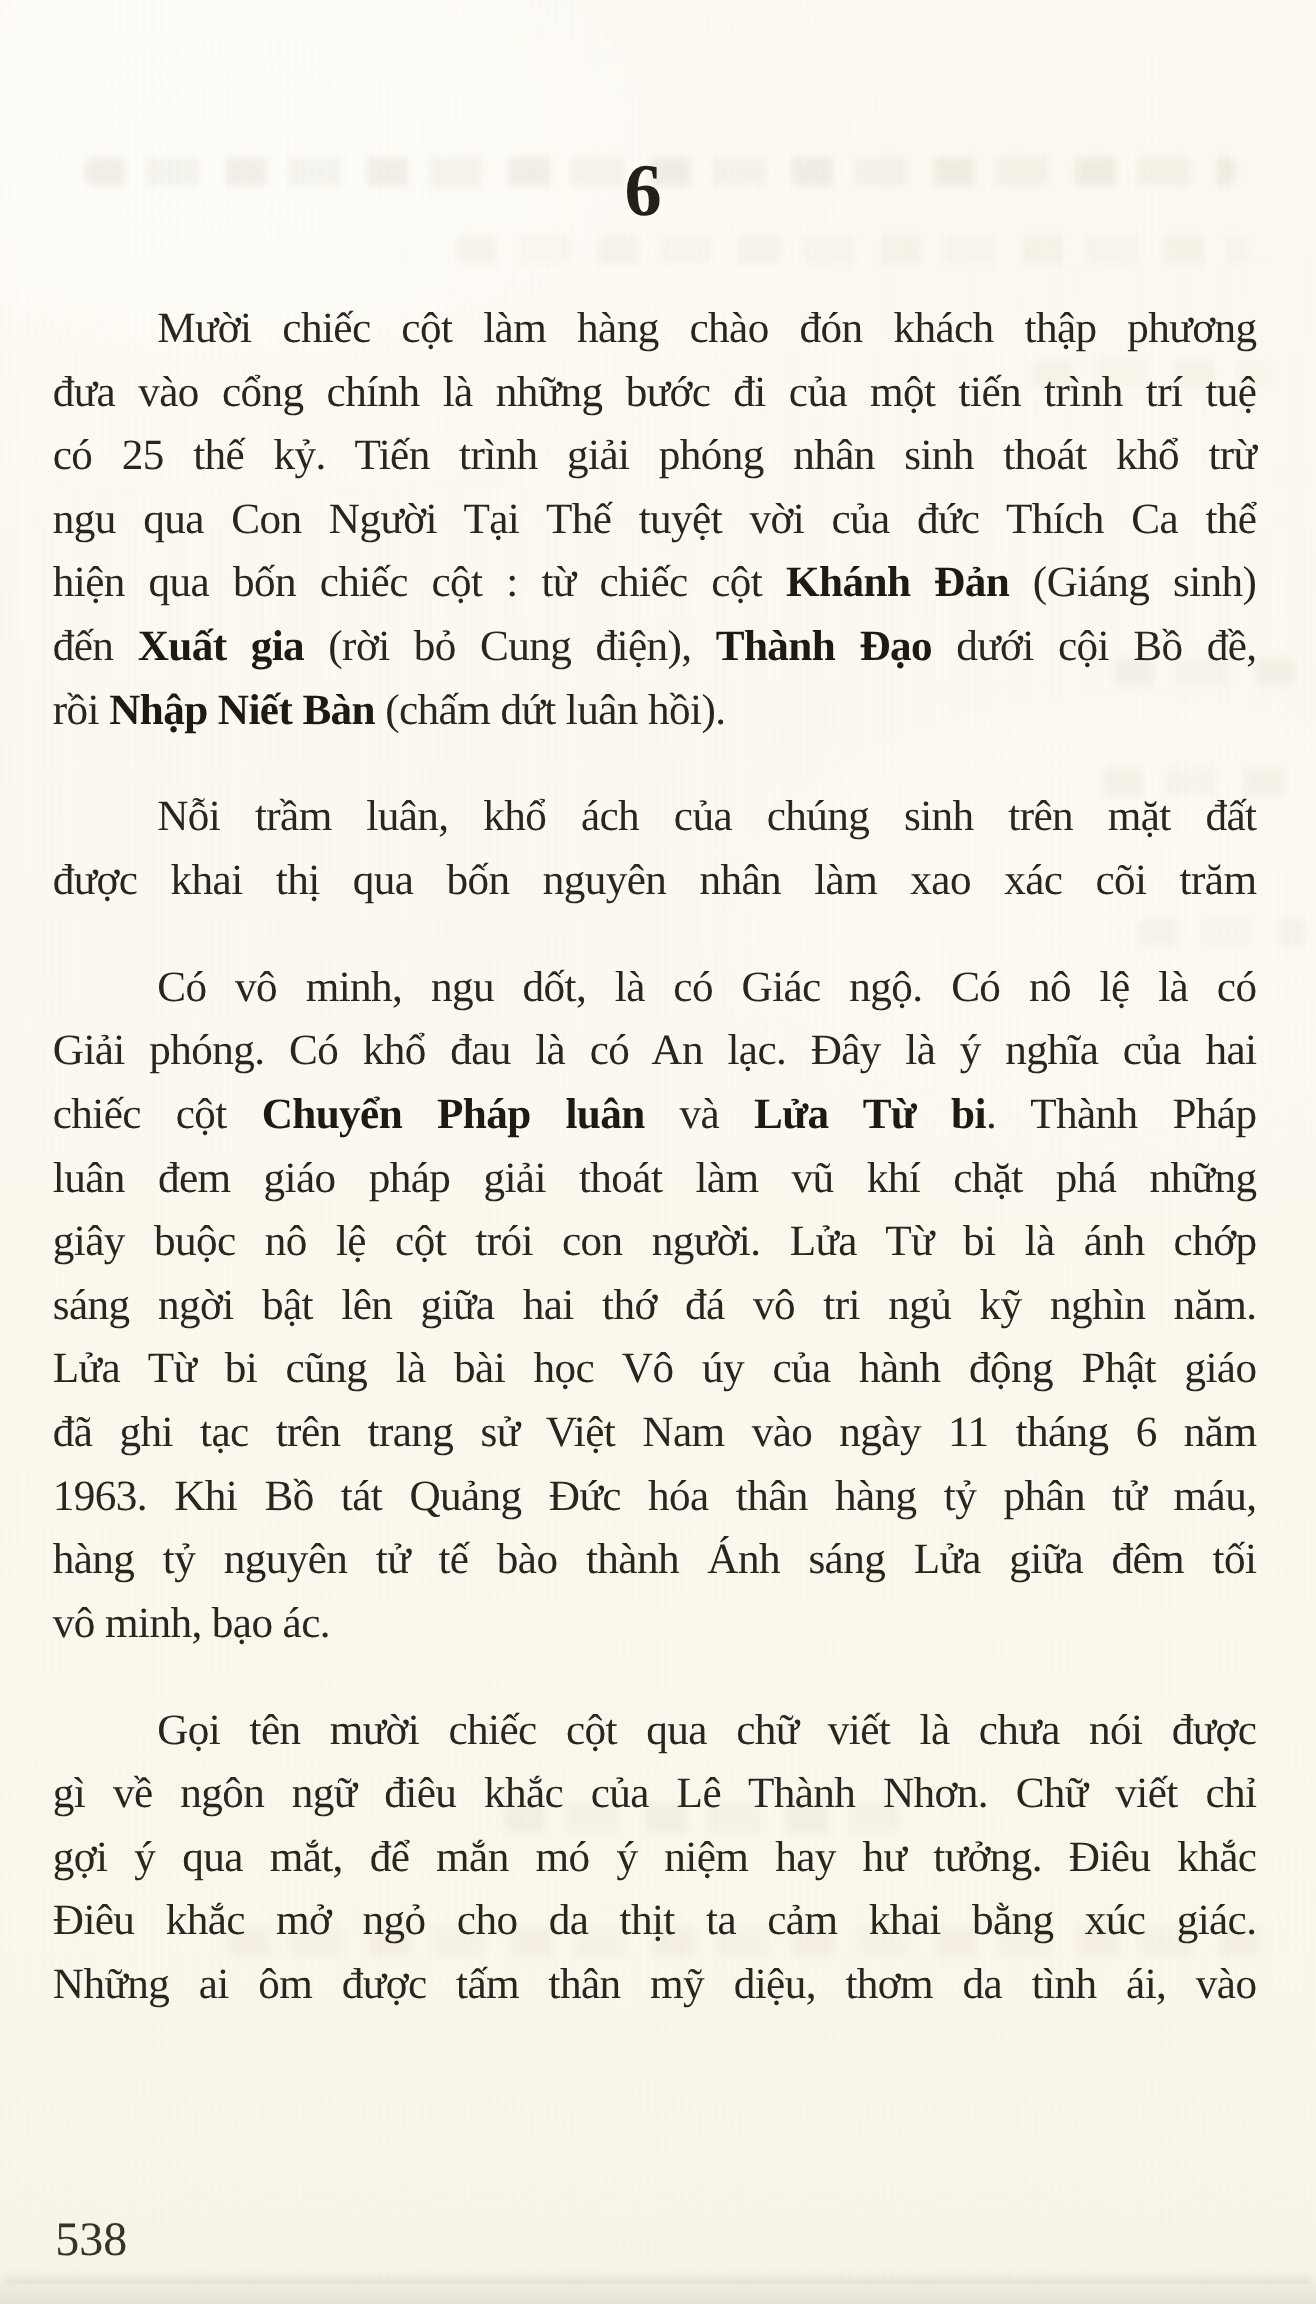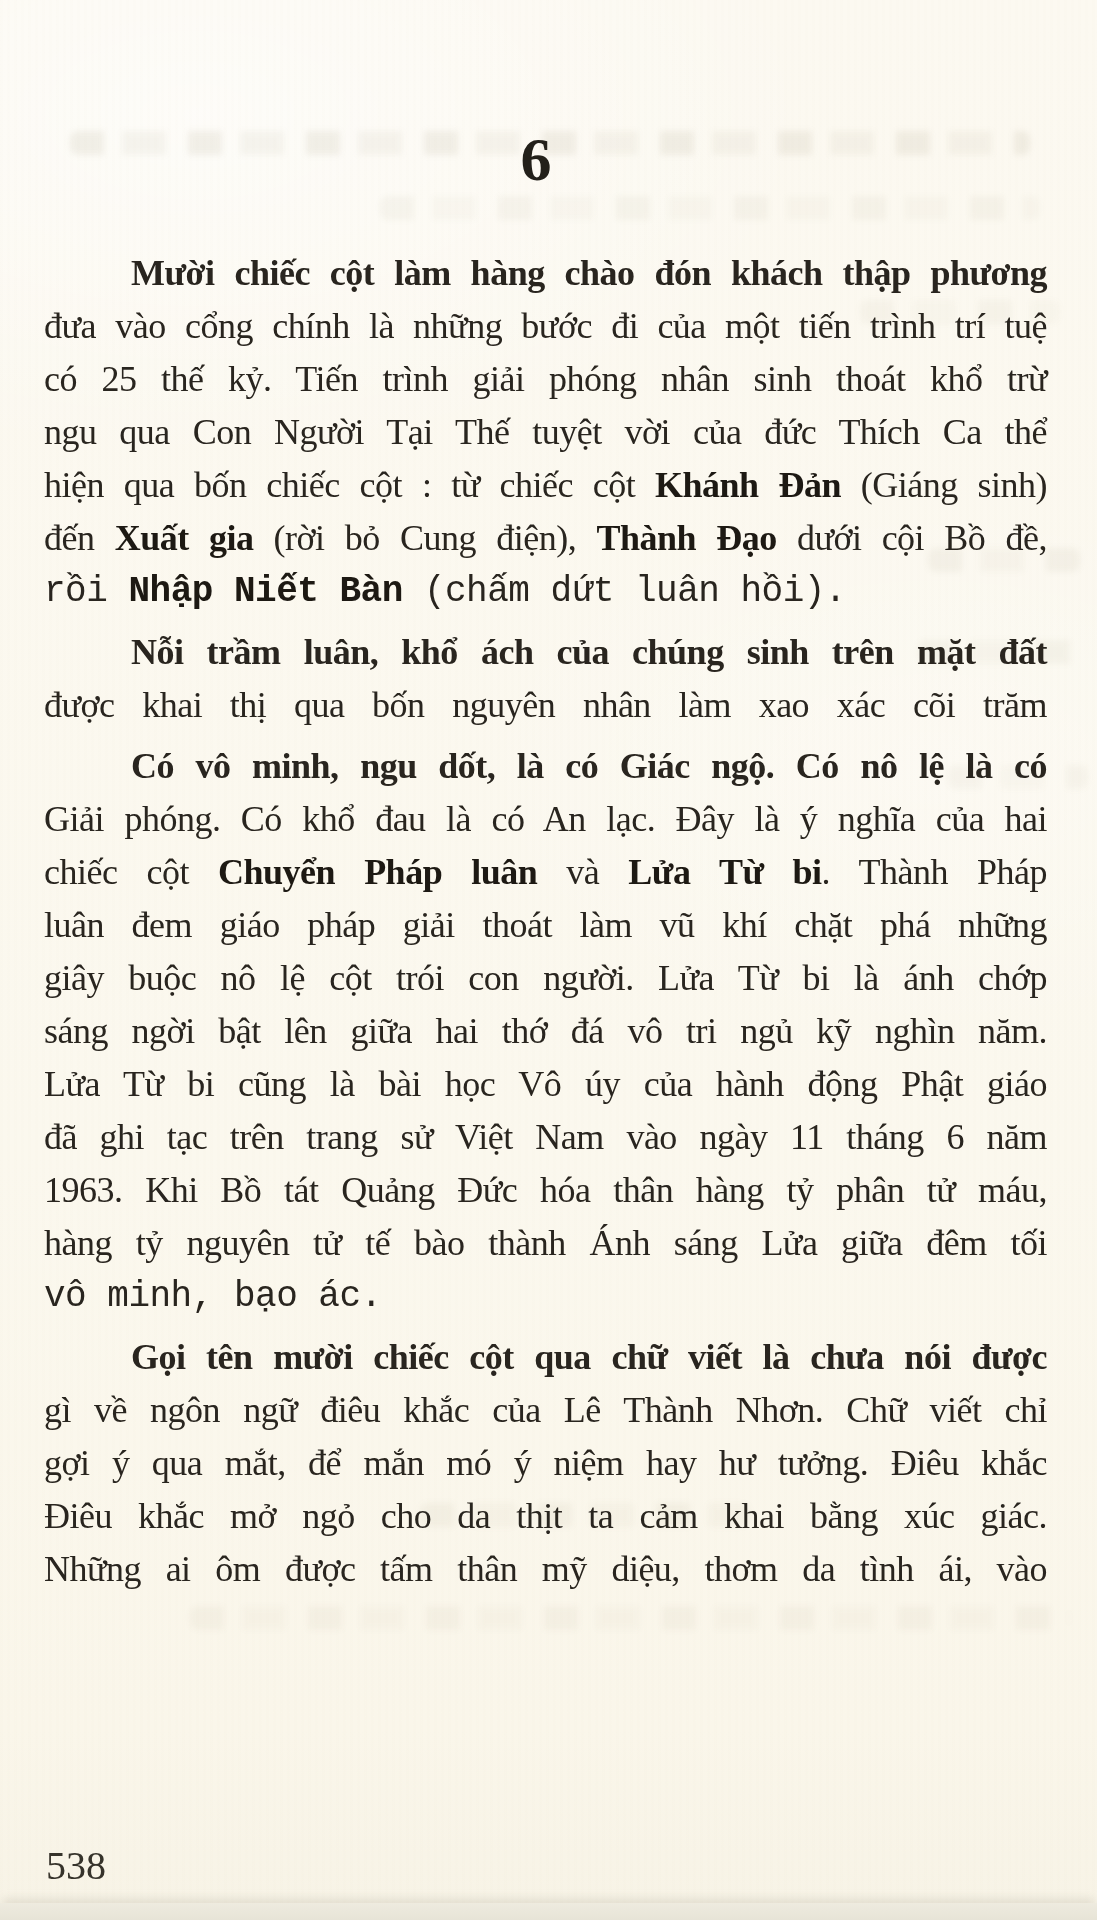--- a/index.html
+++ b/index.html
@@ -19,24 +19,24 @@
   }
   .chapter-number {
     position:absolute; top:124px; left:0; width:1072px; text-align:center;
     font-size:62px; line-height:70px; font-weight:bold; color:#23201a;
   }
   .body-text {
     position:absolute; top:247px; left:44px; width:1003px;
     font-size:36px; line-height:53px; letter-spacing:-0.5px;
     text-rendering:optimizeLegibility;
   }
-  .para + .para { margin-top:8px; }
+  .para + .para { margin-top:36px; }
   .line { text-align:justify; text-align-last:justify; -moz-text-align-last:justify; }
-  .line.first { padding-left:87px;font-weight:bold; }
-  .line.flush { text-align-last:left;font-family:Liberation Mono, monospace; -moz-text-align-last:left; }
+  .line.first { padding-left:87px; }
+  .line.flush { text-align-last:left; -moz-text-align-last:left; }
   .bold { font-weight:bold; color:#1d1913; }
   .page-number {
     position:absolute; left:46px; top:1842px;
     font-size:40px; line-height:48px; color:#36332b;
   }
   
   .ghost {
     position:absolute; height:24px; border-radius:8px;
     filter:blur(3px); pointer-events:none;
     background:repeating-linear-gradient(90deg,

